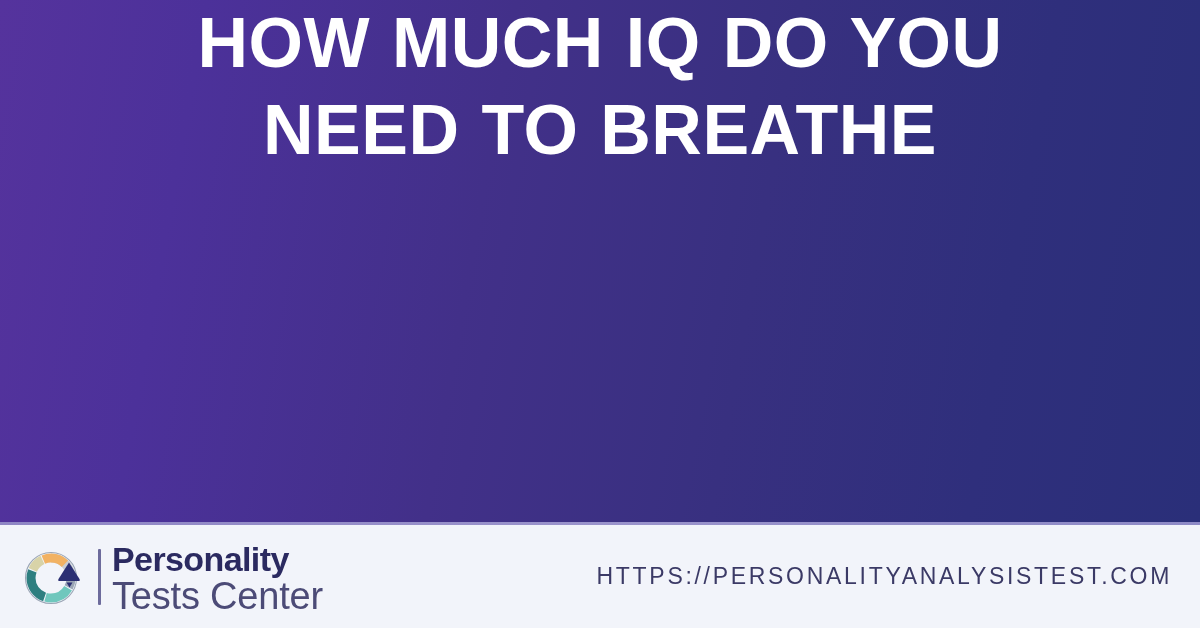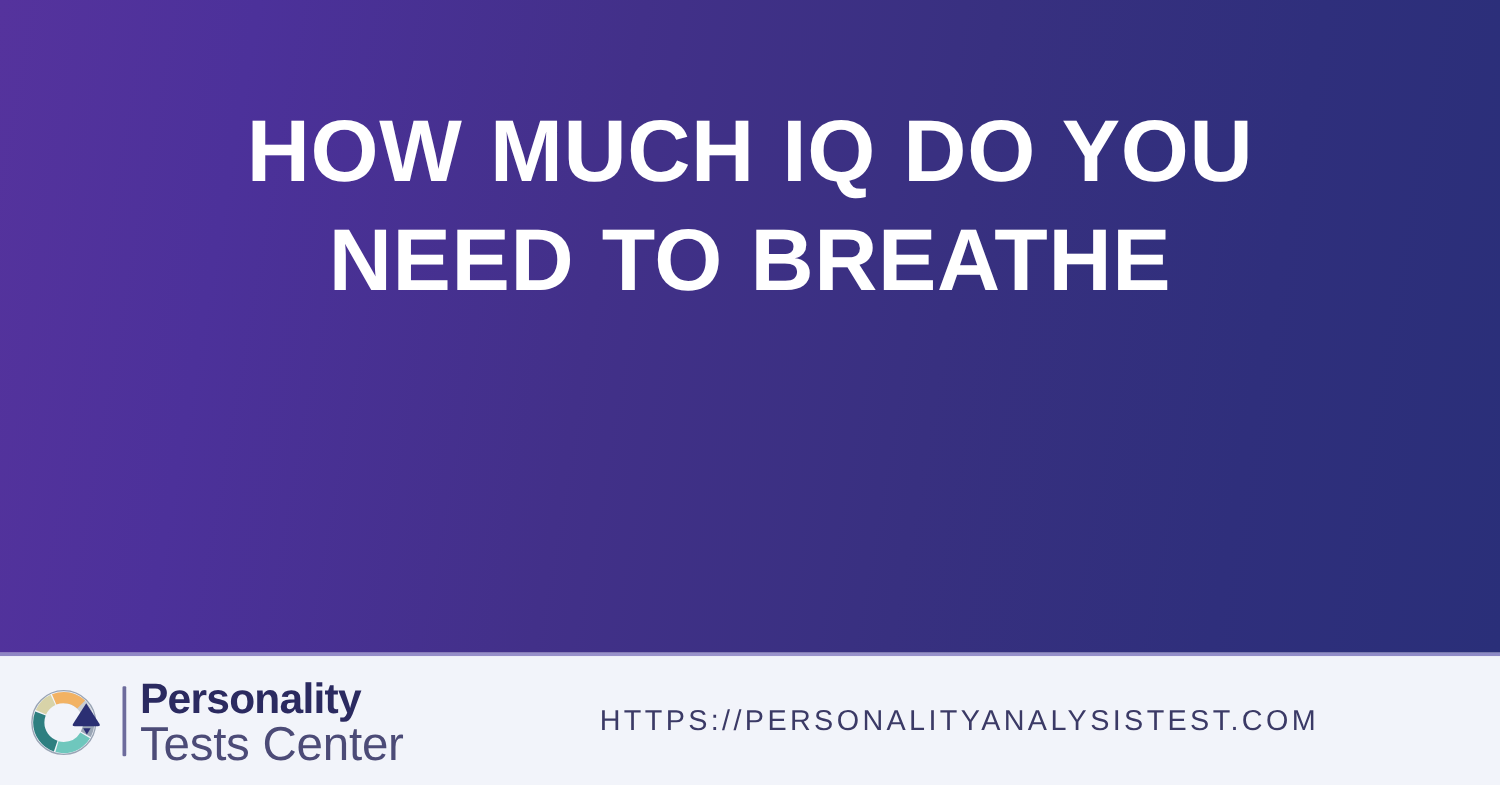--- a/index.html
+++ b/index.html
@@ -35,21 +35,20 @@
                 #2f2f7c 82%,
                 #2a2f79 100%);
     display: flex;
     align-items: flex-start;
     justify-content: center;
     overflow: hidden;
   }
 
   .hero-inner {
     width: 1000px;
-    padding-top: 78px;
     display: flex;
     flex-direction: column;
     align-items: center;
   }
 
   .headline {
     color: #ffffff;
     font-family: "Liberation Sans", "DejaVu Sans", sans-serif;
     font-weight: 700;
     font-size: 70px;
@@ -124,21 +123,21 @@
     font-size: 38px;
     letter-spacing: -0.2px;
     color: #4c4b77;
     line-height: 36px;
   }
 
   .footer-url-wrap {
     flex: 1 1 auto;
     display: flex;
     align-items: center;
-    justify-content: center;
+    justify-content: flex-end;
     padding-left: 40px;
   }
 
   .footer-url {
     font-family: "Liberation Sans", "DejaVu Sans", sans-serif;
     font-weight: 400;
     font-size: 23px;
     letter-spacing: 2.7px;
     color: #3b3a66;
     text-transform: uppercase;

